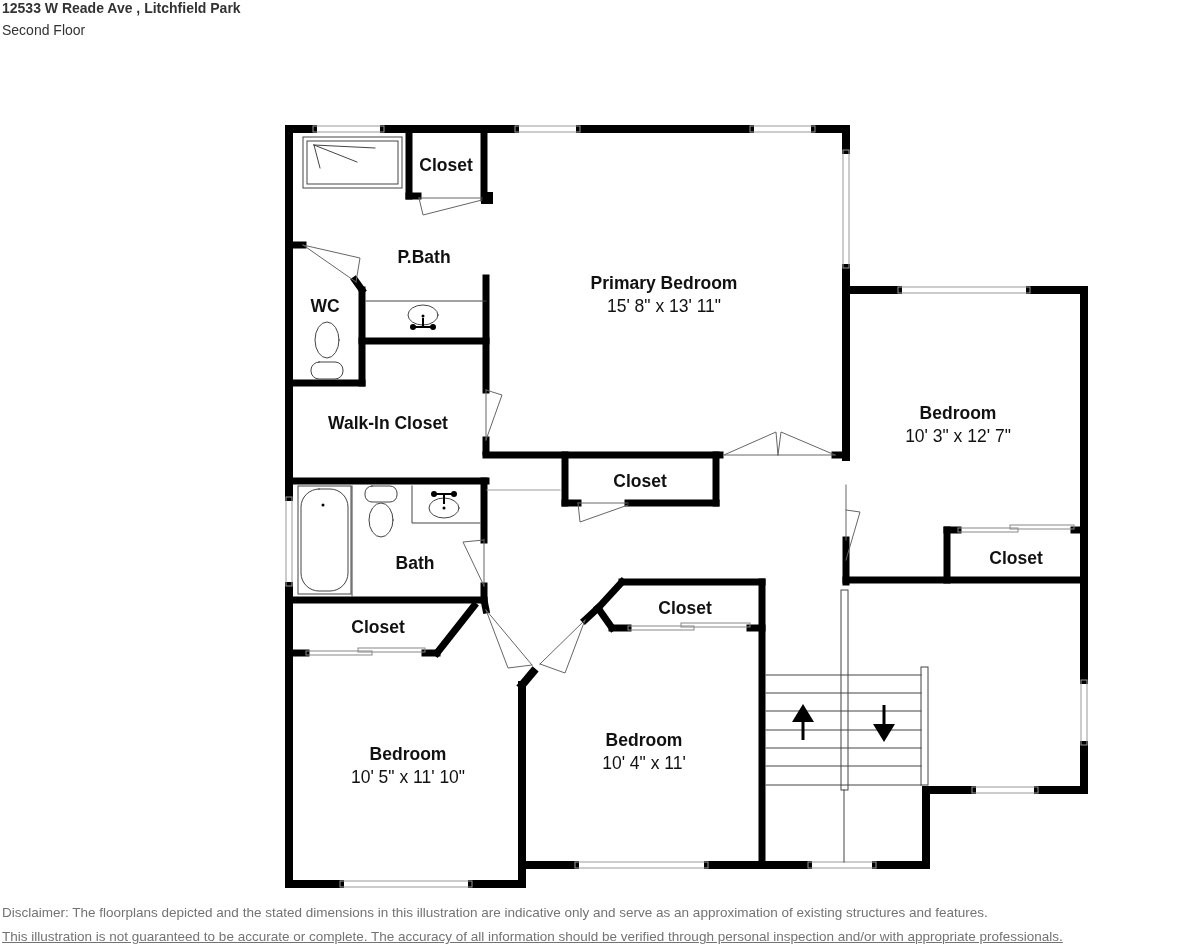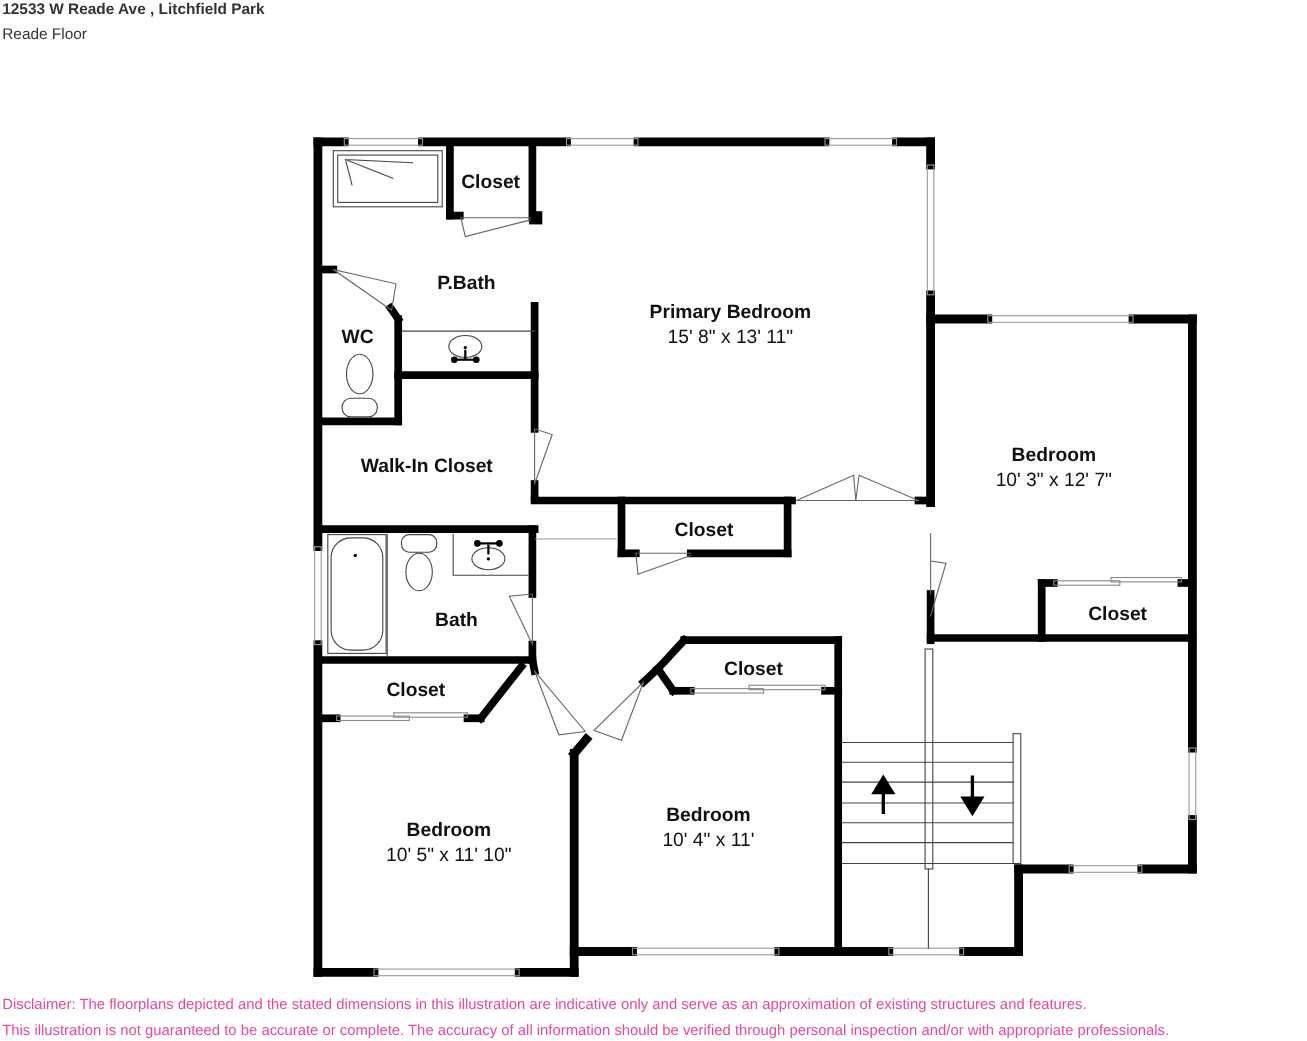--- a/index.html
+++ b/index.html
@@ -1,31 +1,31 @@
 <!DOCTYPE html>
 <html><head>
 <meta charset="utf-8">
 <style>
   html, body { margin:0; padding:0; background:#ffffff; }
   body { width:1188px; height:946px; position:relative; overflow:hidden; font-family:"Liberation Sans", sans-serif; color:#222; }
   .hdr { position:absolute; left:2px; font-size:14px; color:#333; }
   .hdr.l1 { top:0px;font-weight:bold; }
   .hdr.l2 { top:22px; }
-  .disc { position:absolute; left:2px; font-size:13.5px; color:#ec4899; white-space:nowrap; }
+  .disc { position:absolute; left:2px; font-size:13.5px; color:#737373; white-space:nowrap; }
   .disc.l1 { top:905px; }
-  .disc.l2 { top:929px; }
+  .disc.l2 { top:929px;text-decoration:underline; }
   svg { position:absolute; left:0; top:0; }
   .rl { font-family:"Liberation Sans", sans-serif; font-weight:bold; font-size:17.5px; fill:#111; text-anchor:middle; }
   .rd { font-family:"Liberation Sans", sans-serif; font-size:17.5px; fill:#111; text-anchor:middle; }
 </style>
 </head>
 <body>
 
 <div class="hdr l1">12533 W Reade Ave , Litchfield Park</div>
-<div class="hdr l2">Reade Floor</div>
+<div class="hdr l2">Second Floor</div>
 
 <svg width="1188" height="946" viewBox="0 0 1188 946">
   <g fill="none" stroke="#000" stroke-linecap="square">
 
     <g stroke-width="8">
 
       <line x1="289" y1="129" x2="313" y2="129"></line>
       <line x1="384" y1="129" x2="515" y2="129"></line>
       <line x1="580" y1="129" x2="750" y2="129"></line>
       <line x1="815" y1="129" x2="846" y2="129"></line>

